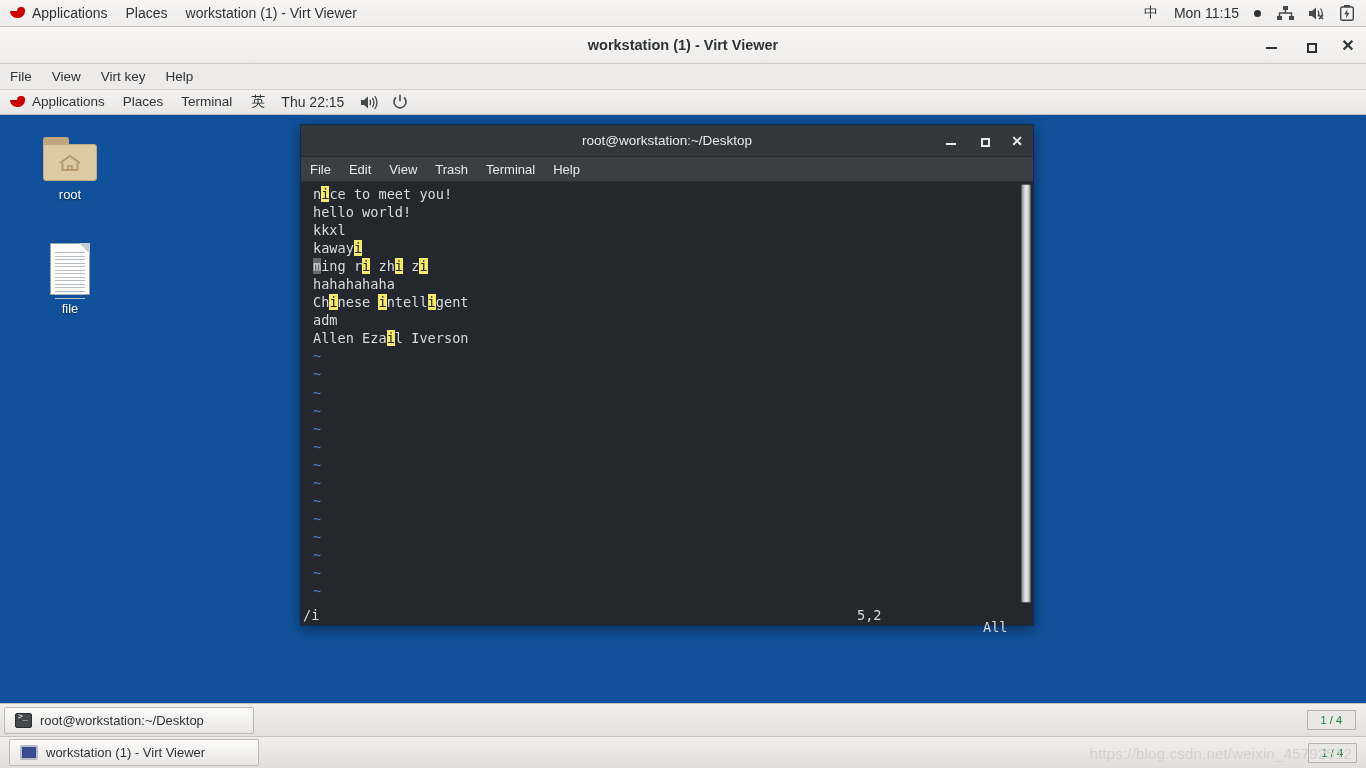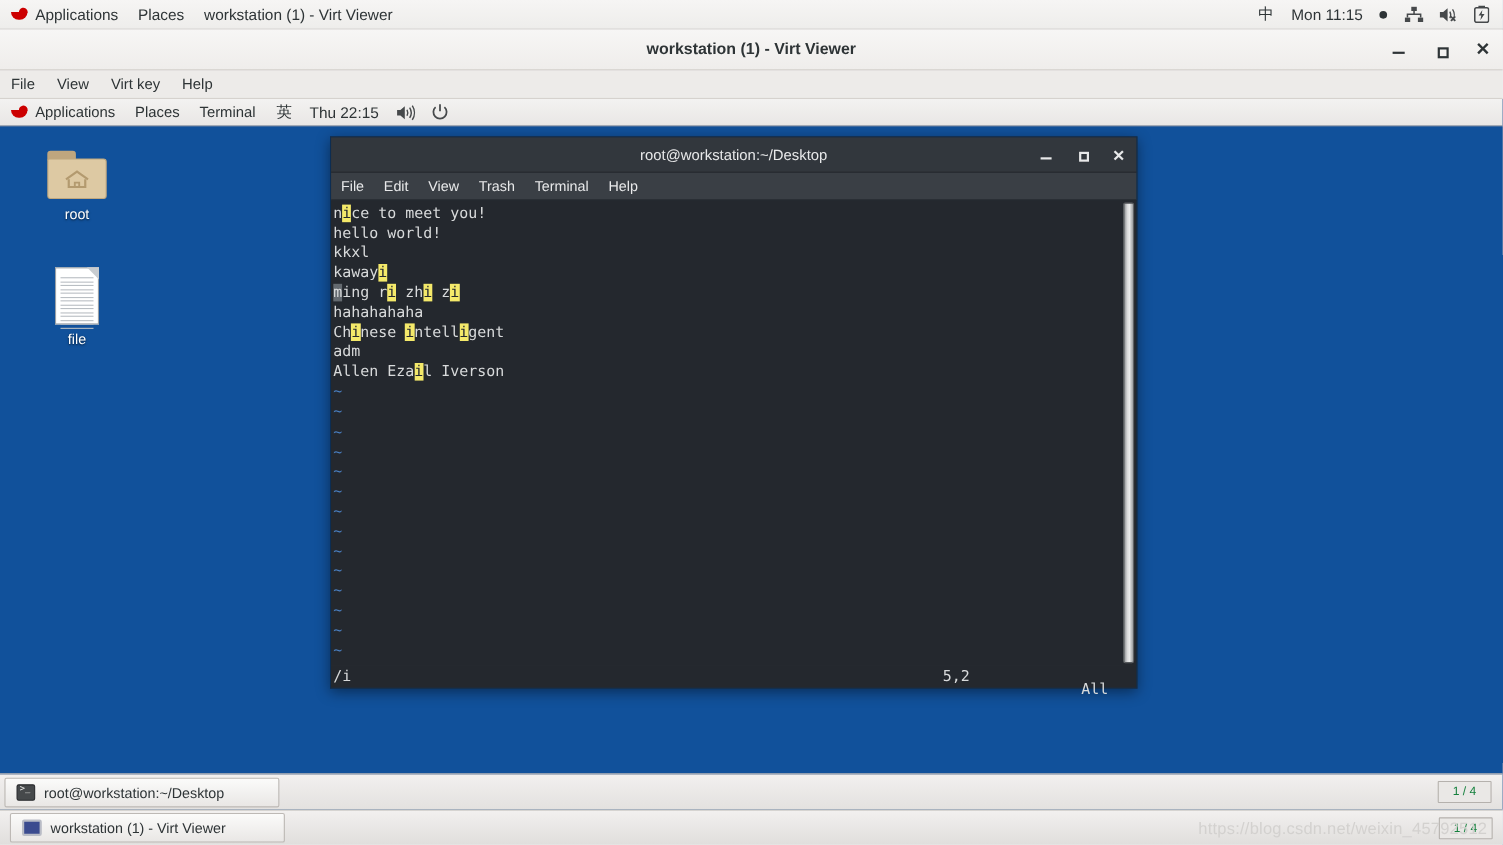--- a/index.html
+++ b/index.html
@@ -190,21 +190,21 @@
   }
   #term-menubar .mi { padding: 0 9px; line-height: 25px; }
   #term-body {
     flex: 1; position: relative; background: #24282e; overflow: hidden;
     display: flex;
   }
   #term-text {
     flex: 1;
     font-family: "DejaVu Sans Mono", monospace;
     font-size: 13.6px; line-height: 18.05px;
-    color: #d8dadb; padding: 3px 0 0 2px;
+    color: #d8dadb; padding: 3px 0 0 12px;
     white-space: pre;
   }
   #term-text .ln { height: 18.05px; }
   .hl { background: #f4e96a; color: #24282e; }
   .cur { background: #646a70; color: #d8dadb; }
   .tilde { color: #4a7fc1; }
   #term-scroll {
     width: 13px; background: #24282e; padding: 2px 2px 2px 1px;
   }
   #term-scroll .thumb {

